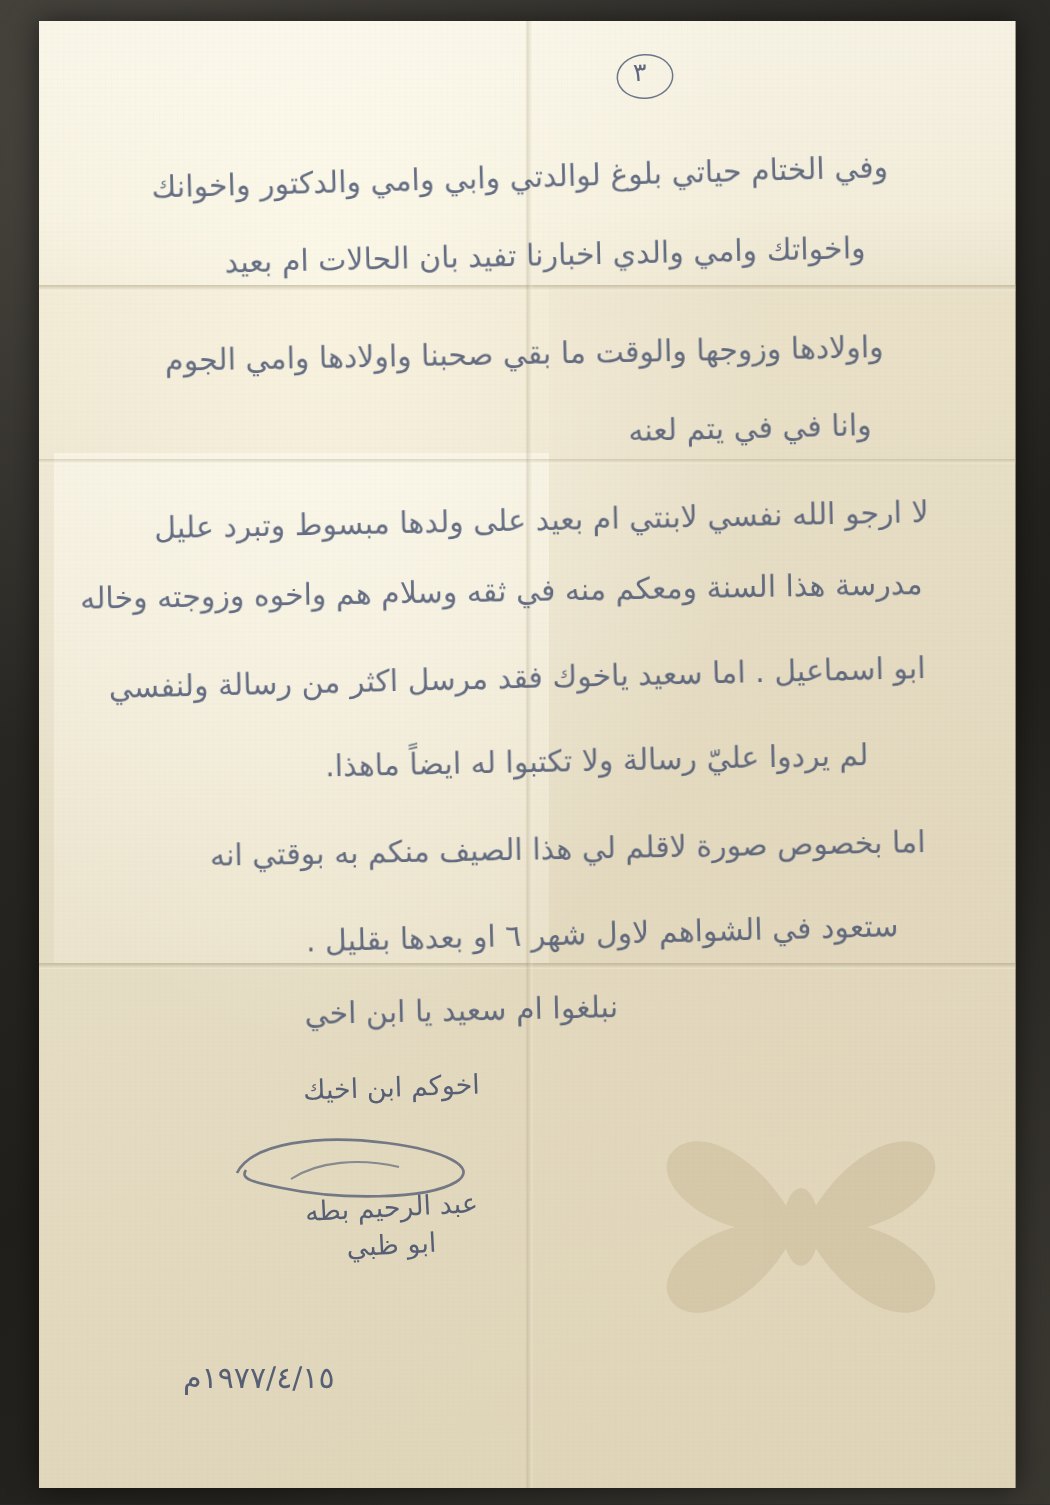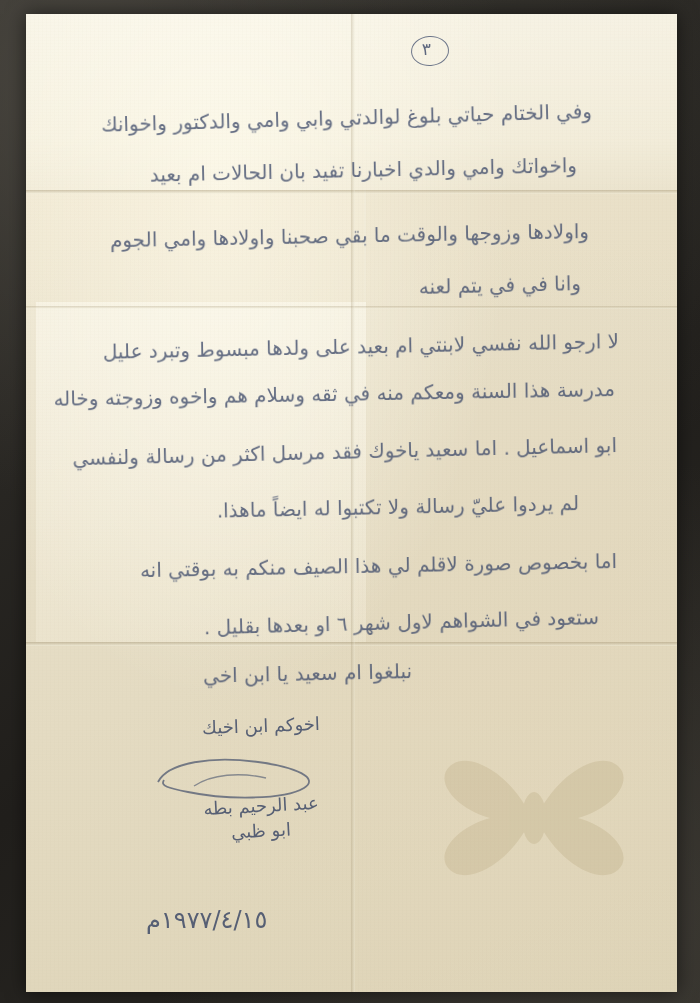--- a/index.html
+++ b/index.html
@@ -153,23 +153,23 @@
     line-height: 1.35;
   }
   #signature-flourish {
     position: absolute;
     left: 128px; top: 742px;
     width: 170px; height: 46px;
     opacity: 0.8;
   }
   #date-line {
     position: absolute;
-    left: 120px; top: 892px;
+    left: 96px; top: 892px;
     color: #3f4b68;
-    font-size: 24px;
+    font-size: 20px;
     opacity: 0.85;
     direction: rtl;
   }
 </style>
 </head>
 <body>
 
 <div id="scan-backdrop"></div>
 
 <div id="paper">

